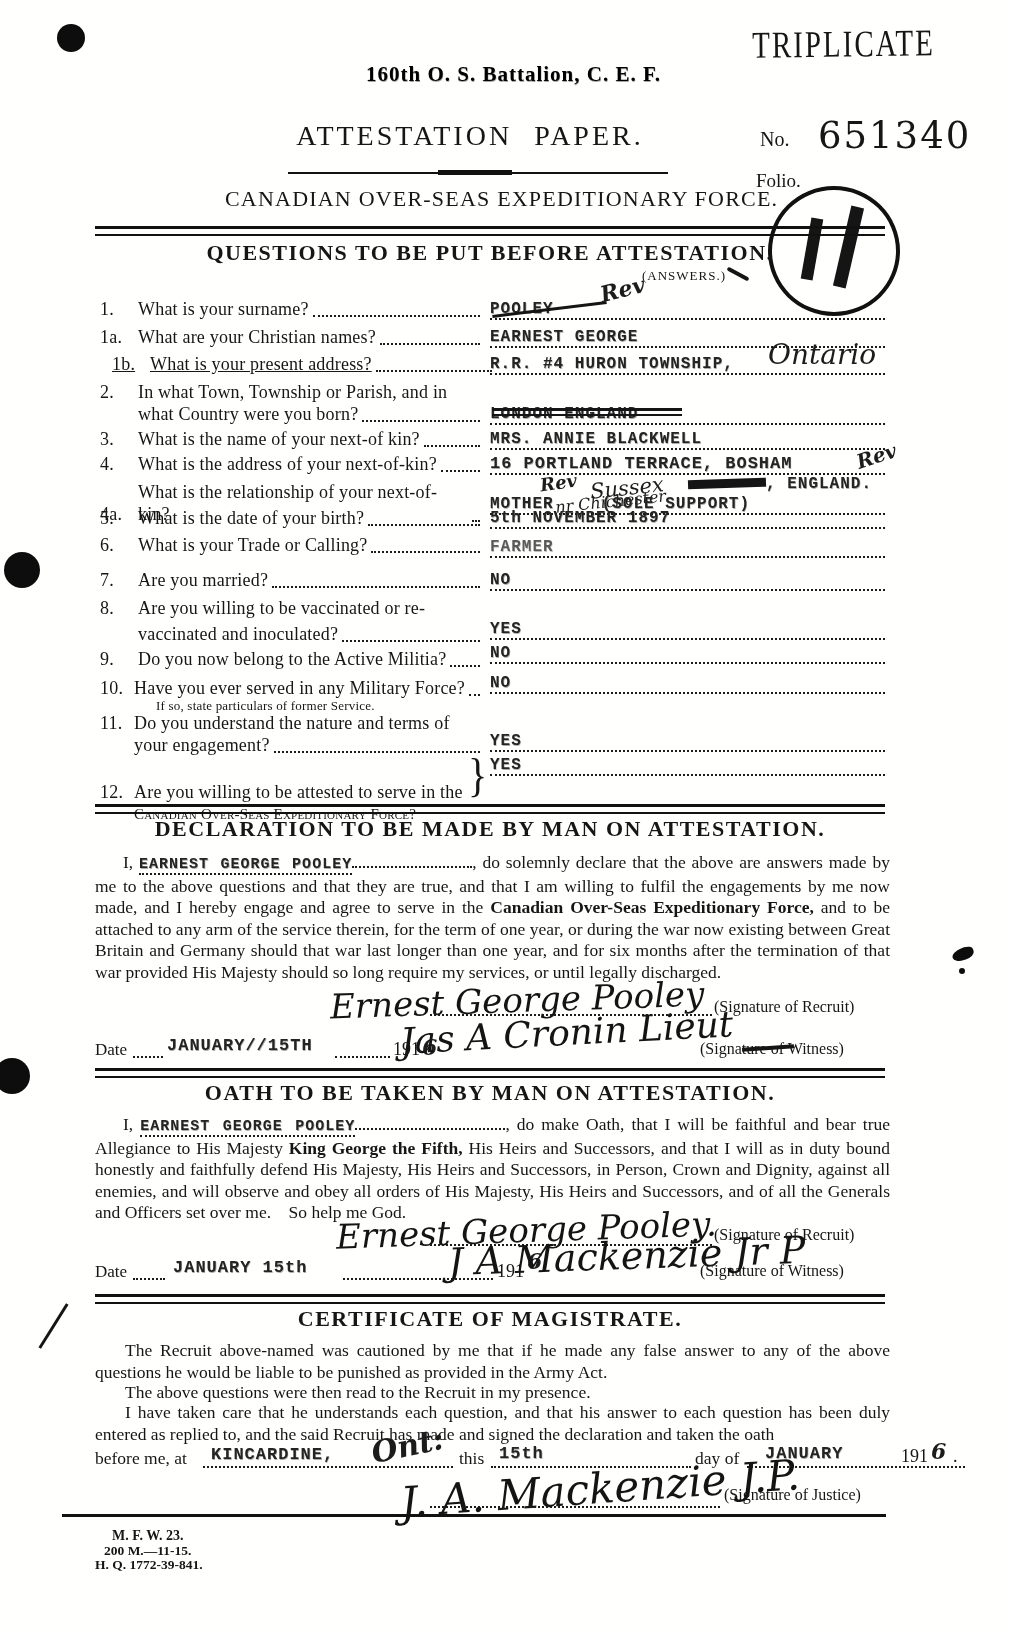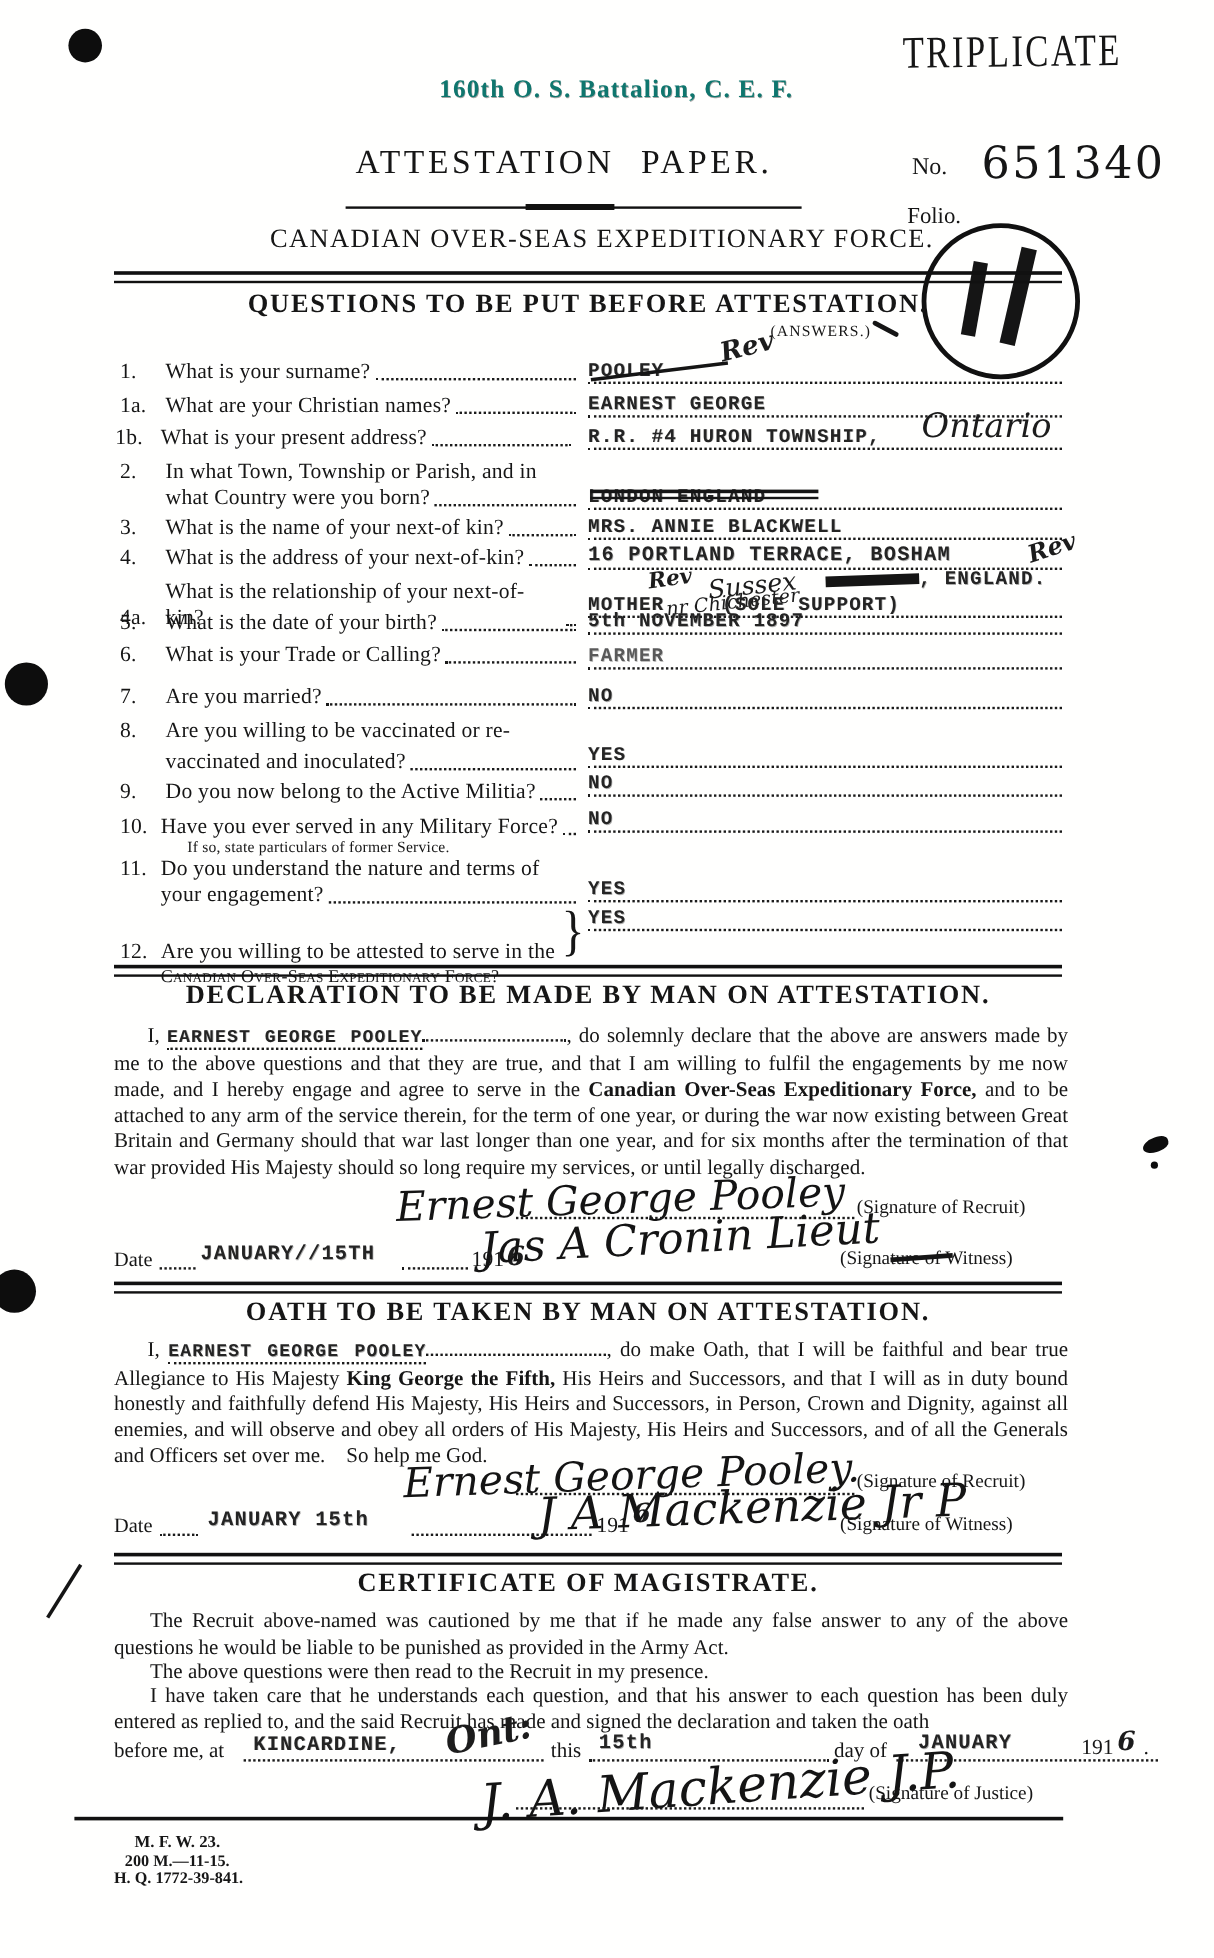--- a/index.html
+++ b/index.html
@@ -34,21 +34,21 @@
 <div class="page">
 
   <div class="abs blob" style="left:57px;top:24px;width:28px;height:28px;"></div>
   <div class="abs blob" style="left:4px;top:552px;width:36px;height:36px;"></div>
   <div class="abs blob" style="left:-6px;top:1058px;width:36px;height:36px;"></div>
   <div class="abs blob" style="left:952px;top:948px;width:22px;height:12px;transform:rotate(-18deg);border-radius:60% 40% 50% 50%;"></div>
   <div class="abs blob" style="left:959px;top:968px;width:6px;height:6px;"></div>
   <div class="abs strike" style="left:52px;top:1300px;width:3px;height:52px;transform:rotate(32deg);"></div>
 
   <div class="abs" style="left:752px;top:24px;font-size:29px;letter-spacing:2px;transform:scaleY(1.3) rotate(-.6deg);transform-origin:left top;font-family:'Liberation Serif',serif;">TRIPLICATE</div>
-  <div class="abs" style="left:366px;top:62px;font-size:21px;font-weight:bold;letter-spacing:1px;color:#0f766e;text-shadow:.5px .5px 0 rgba(0,0,0,.35);">160th O. S. Battalion, C. E. F.</div>
+  <div class="abs" style="left:366px;top:62px;font-size:21px;font-weight:bold;letter-spacing:1px;color:#000000;text-shadow:.5px .5px 0 rgba(0,0,0,.35);">160th O. S. Battalion, C. E. F.</div>
 
   <div class="abs" style="left:240px;top:120px;width:460px;text-align:center;font-size:28px;letter-spacing:3px;word-spacing:12px;">ATTESTATION PAPER.</div>
   <div class="abs" style="left:760px;top:128px;font-size:20px;">No.</div>
   <div class="abs" style="left:818px;top:114px;font-size:37px;letter-spacing:2px;font-family:'DejaVu Serif',serif;">651340</div>
 
   <div class="abs" style="left:288px;top:172px;width:380px;border-top:2px solid #111;"></div>
   <div class="abs" style="left:438px;top:170px;width:74px;height:5px;background:#111;"></div>
 
   <div class="abs" style="left:225px;top:186px;font-size:22px;letter-spacing:1.2px;">CANADIAN OVER-SEAS EXPEDITIONARY FORCE.</div>
   <div class="abs" style="left:756px;top:170px;font-size:19px;">Folio.</div>
@@ -76,21 +76,21 @@
 
   <div class="abs q qflex" style="left:100px;top:326px;width:382px;">
     <span class="qnum">1a.</span>
     <span>What are your Christian names?</span>
       <span class="dots"></span>
   </div>
   <div class="abs ansbox" style="left:490px;top:322px;width:395px;">
     <span class="stamp">EARNEST GEORGE</span>
   </div>
 
-  <div class="abs q qflex" style="left:96px;top:353px;width:382px;">
+  <div class="abs q qflex" style="left:112px;top:353px;width:382px;text-decoration:underline;">
     <span class="qnum">1b.</span>
     <span>What is your present address?</span>
       <span class="dots"></span>
   </div>
   <div class="abs ansbox" style="left:490px;top:349px;width:395px;">
     <span class="stamp">R.R. #4 HURON TOWNSHIP,</span>
   </div>
   <div class="abs hand" style="left:768px;top:338px;font-size:28px;">Ontario</div>
 
   <div class="abs q" style="left:100px;top:381px;width:382px;">

